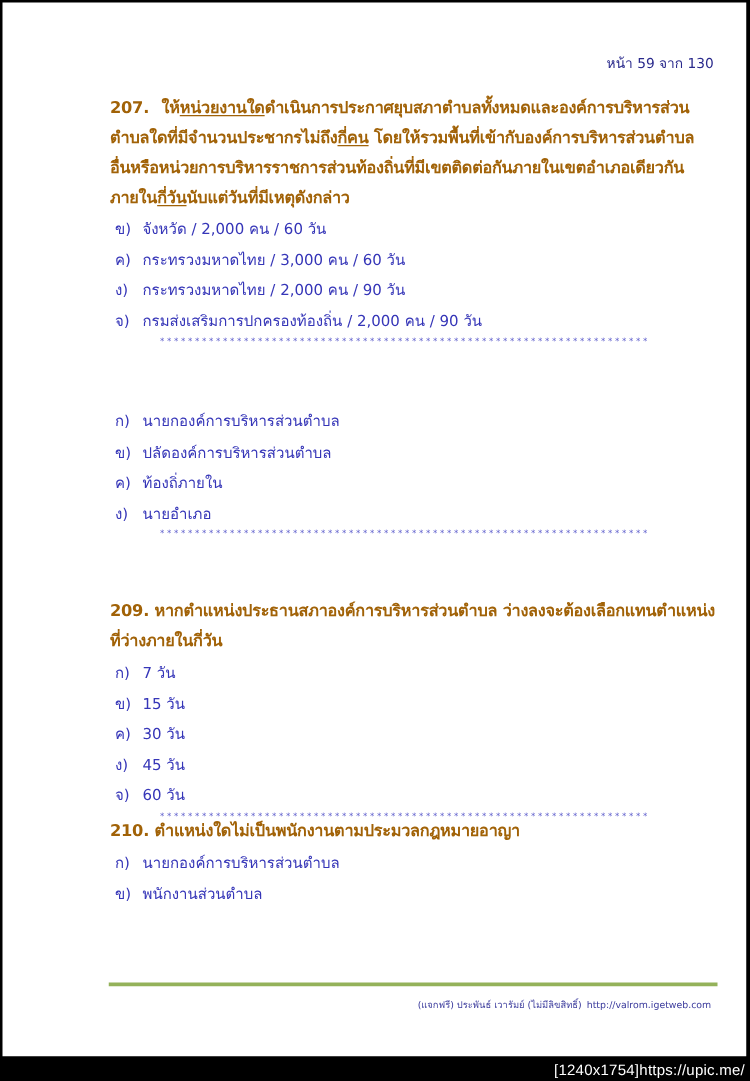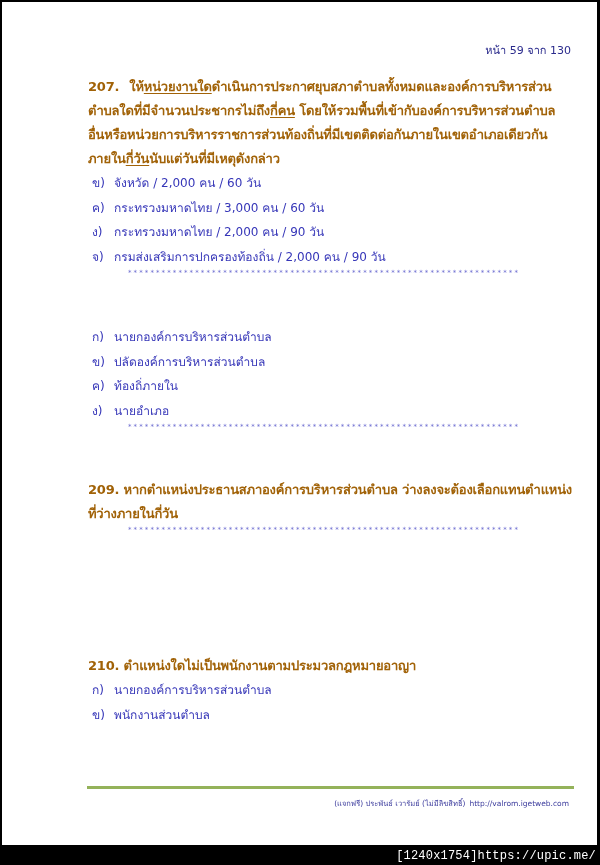--- a/index.html
+++ b/index.html
@@ -93,21 +93,21 @@
       white-space: nowrap;
     }
     .footer-text .url {
       margin-left: 4px;
       text-align: center;
     }
     .watermark {
       position: absolute;
       right: 4px;
       bottom: 2px;
-      font-family: Liberation Mono, monospace;
+      font-family: Liberation Sans, sans-serif;
       font-size: 12px;
       color: #ffffff;
       letter-spacing: 0.2px;
     }
   </style>
 </head>
 <body>
 
 <div class="page">
 
@@ -137,20 +137,27 @@
       <li class="option"><span class="label">ง)</span><span>นายอำเภอ</span></li>
     </ul>
     <div class="stars">**********************************************************************</div>
   </div>
 
   <div class="q-block" style="top:476px;">
     <div class="q-title">
       <div><span>209.</span> <span>หากตำแหน่งประธานสภาองค์การบริหารส่วนตำบล ว่างลงจะต้องเลือกแทนตำแหน่ง</span></div>
       <div>ที่ว่างภายในกี่วัน</div>
     </div>
+    <ul class="options">
+      <li class="option"><span class="label">ก)</span><span>7 วัน</span></li>
+      <li class="option"><span class="label">ข)</span><span>15 วัน</span></li>
+      <li class="option"><span class="label">ค)</span><span>30 วัน</span></li>
+      <li class="option"><span class="label">ง)</span><span>45 วัน</span></li>
+      <li class="option"><span class="label">จ)</span><span>60 วัน</span></li>
+    </ul>
     <div class="stars">**********************************************************************</div>
   </div>
 
   <div class="q-block" style="top:652px;">
     <div class="q-title"><span>210.</span> <span>ตำแหน่งใดไม่เป็นพนักงานตามประมวลกฎหมายอาญา</span></div>
     <ul class="options">
       <li class="option"><span class="label">ก)</span><span>นายกองค์การบริหารส่วนตำบล</span></li>
       <li class="option"><span class="label">ข)</span><span>พนักงานส่วนตำบล</span></li>
     </ul>
   </div>

